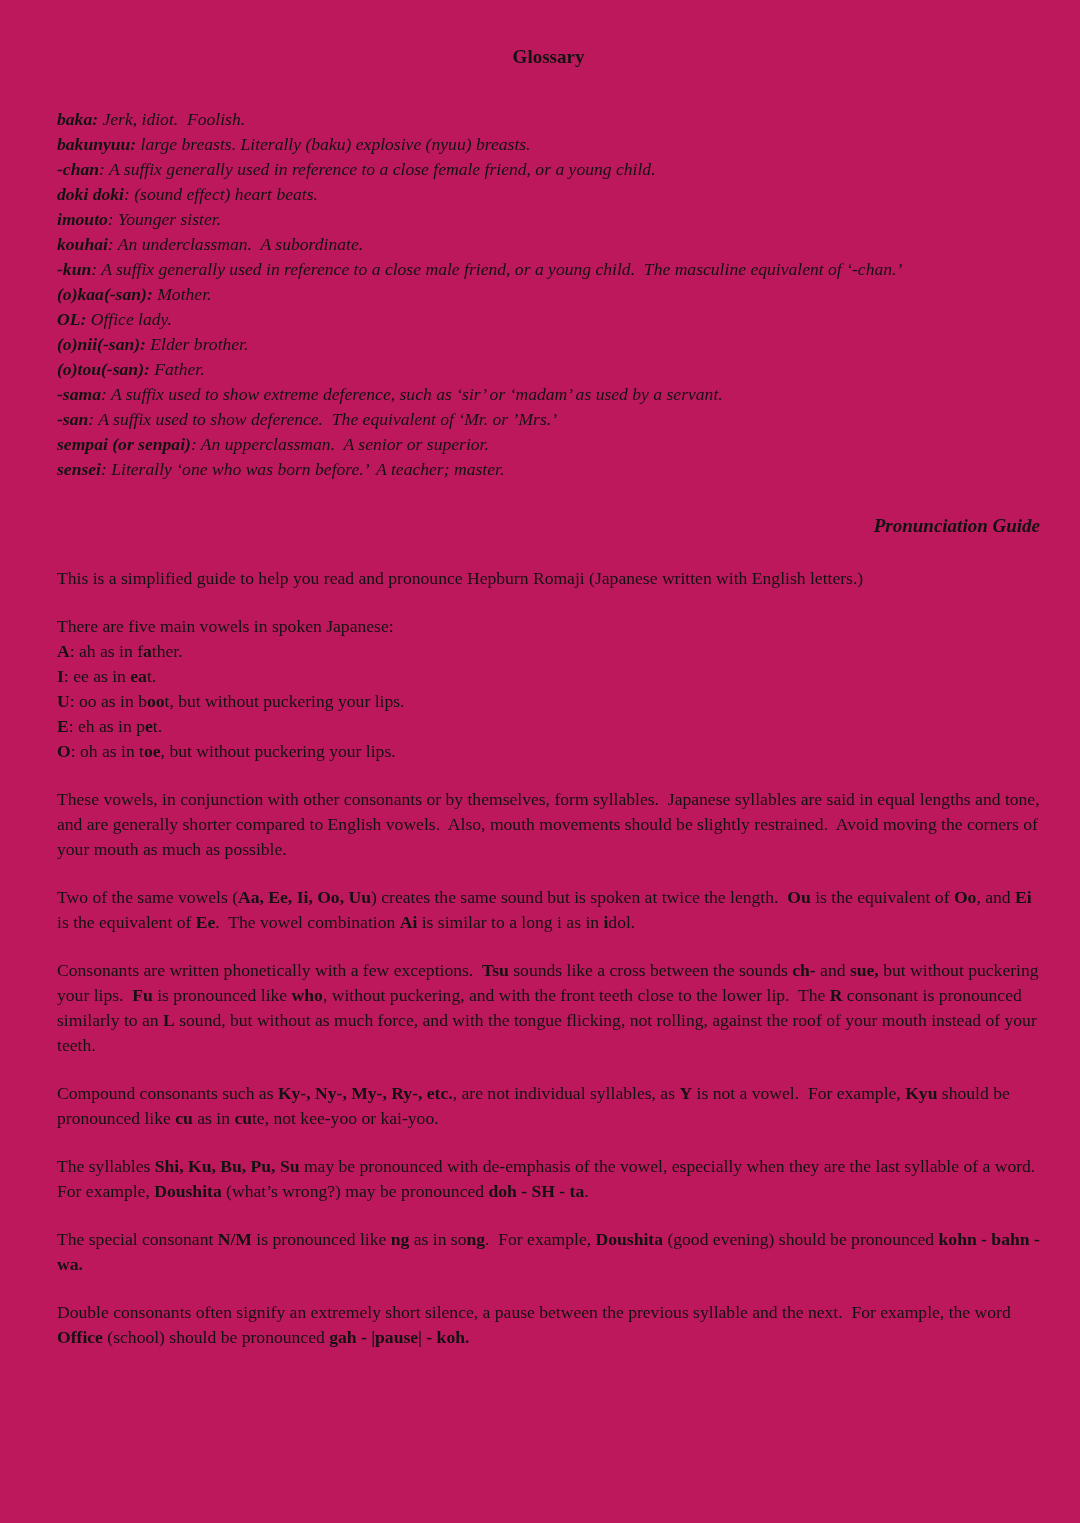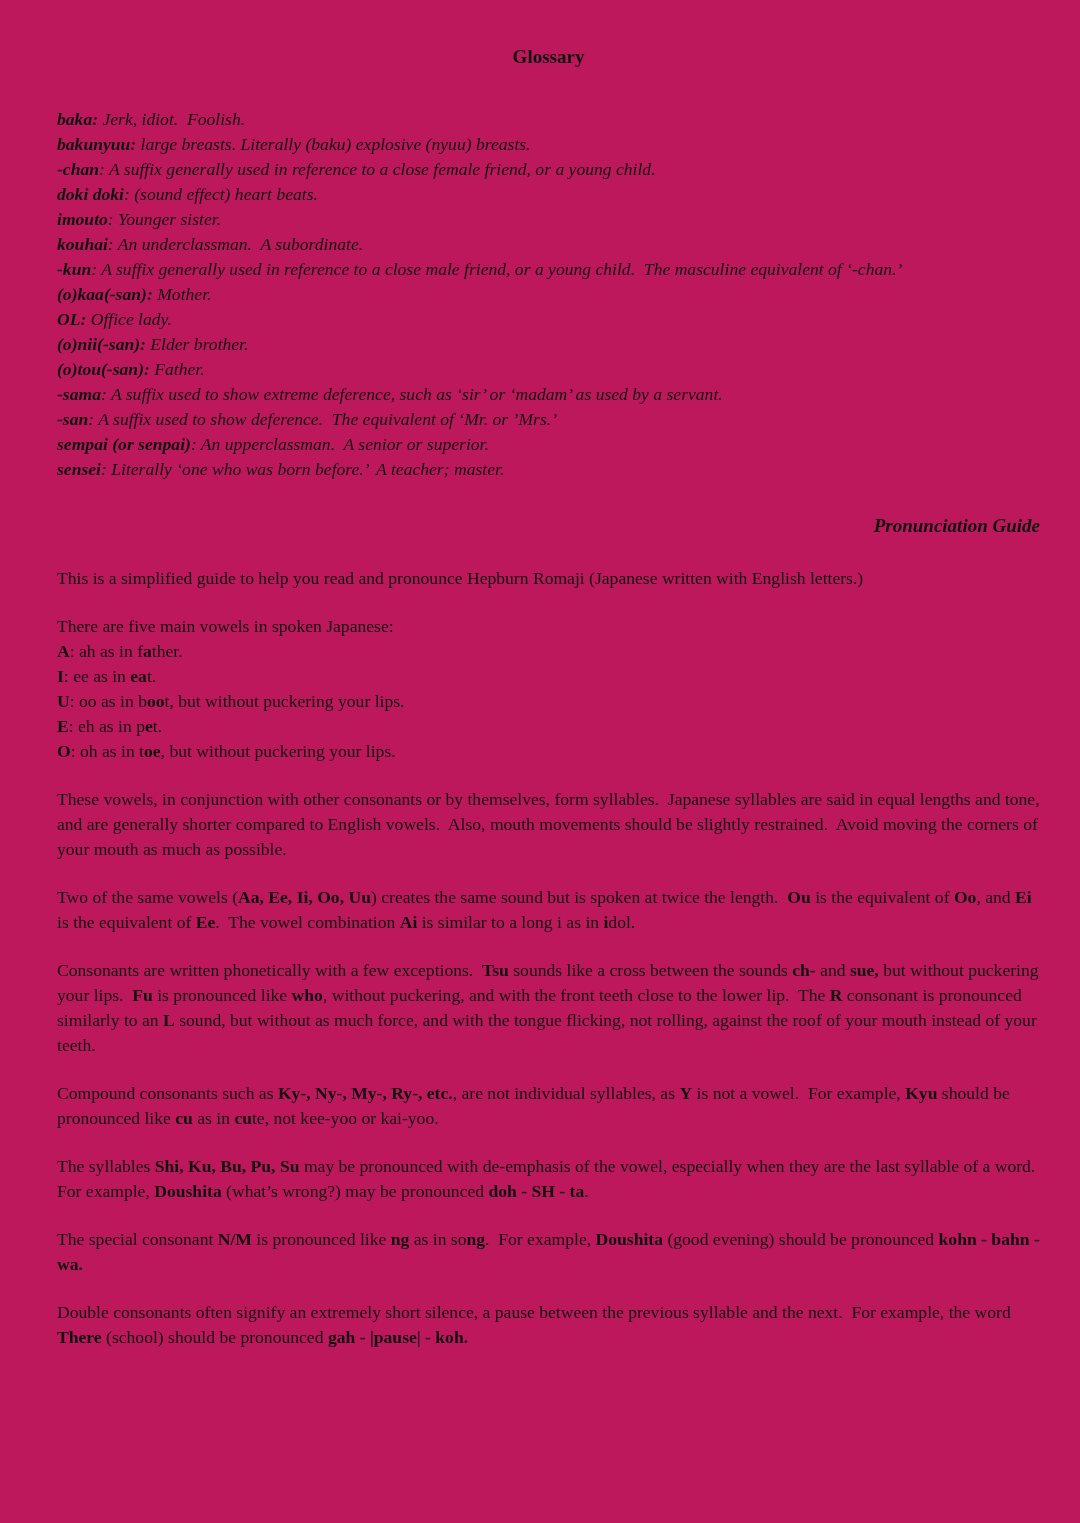--- a/index.html
+++ b/index.html
@@ -90,16 +90,16 @@
       <p class="line"><b>O</b>: oh as in t<b>oe</b>, but without puckering your lips.</p>
     </div>
 
   <div>
       <p class="para">These vowels, in conjunction with other consonants or by themselves, form syllables.  Japanese syllables are said in equal lengths and tone, and are generally shorter compared to English vowels.  Also, mouth movements should be slightly restrained.  Avoid moving the corners of your mouth as much as possible.</p>
       <p class="para">Two of the same vowels (<b>Aa, Ee, Ii, Oo, Uu</b>) creates the same sound but is spoken at twice the length.  <b>Ou</b> is the equivalent of <b>Oo</b>, and <b>Ei</b> is the equivalent of <b>Ee</b>.  The vowel combination <b>Ai</b> is similar to a long i as in <b>i</b>dol.</p>
       <p class="para">Consonants are written phonetically with a few exceptions.  <b>Tsu</b> sounds like a cross between the sounds <b>ch-</b> and <b>sue,</b> but without puckering your lips.  <b>Fu</b> is pronounced like <b>who</b>, without puckering, and with the front teeth close to the lower lip.  The <b>R</b> consonant is pronounced similarly to an <b>L</b> sound, but without as much force, and with the tongue flicking, not rolling, against the roof of your mouth instead of your teeth.</p>
       <p class="para">Compound consonants such as <b>Ky-, Ny-, My-, Ry-, etc.</b>, are not individual syllables, as <b>Y</b> is not a vowel.  For example, <b>Kyu</b> should be pronounced like <b>cu</b> as in <b>cu</b>te, not kee-yoo or kai-yoo.</p>
       <p class="para">The syllables <b>Shi, Ku, Bu, Pu, Su</b> may be pronounced with de-emphasis of the vowel, especially when they are the last syllable of a word.  For example, <b>Doushita</b> (what’s wrong?) may be pronounced <b>doh - SH - ta</b>.</p>
       <p class="para">The special consonant <b>N/M</b> is pronounced like <b>ng</b> as in so<b>ng</b>.  For example, <b>Doushita</b> (good evening) should be pronounced <b>kohn - bahn - wa.</b></p>
-      <p class="para">Double consonants often signify an extremely short silence, a pause between the previous syllable and the next.  For example, the word <b>There</b> (school) should be pronounced <b>gah - |pause| - koh.</b></p>
+      <p class="para">Double consonants often signify an extremely short silence, a pause between the previous syllable and the next.  For example, the word <b>Office</b> (school) should be pronounced <b>gah - |pause| - koh.</b></p>
     </div>
 
 </div>
 
 </body></html>

